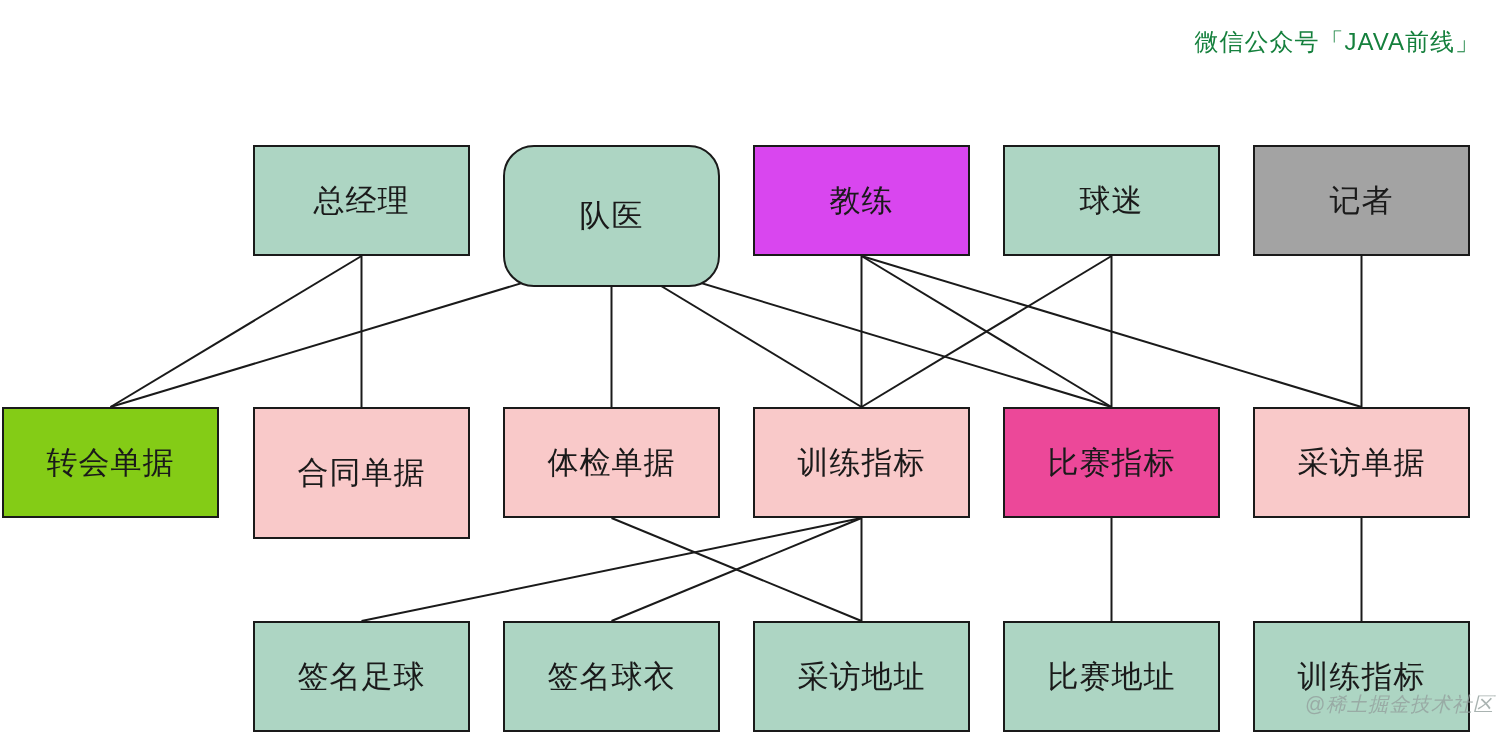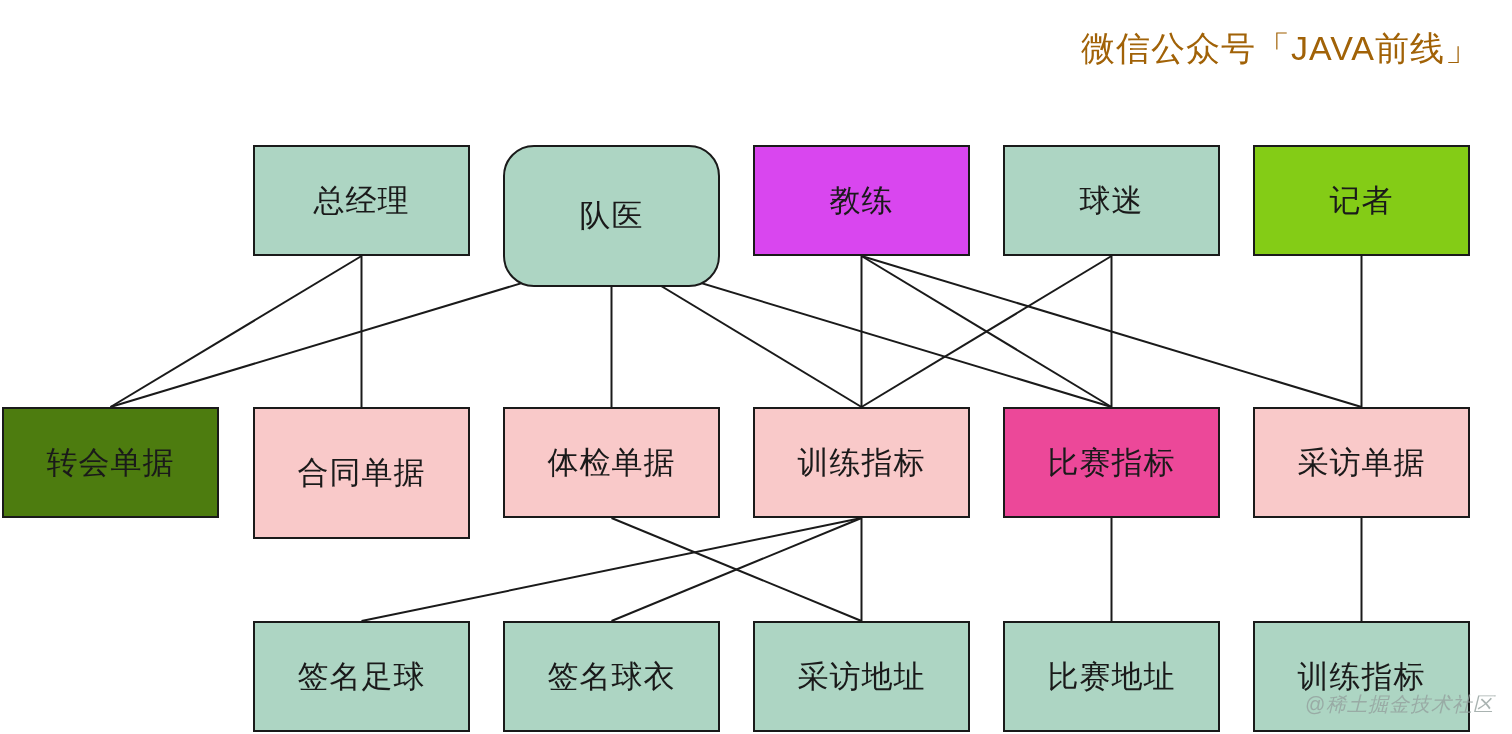--- a/index.html
+++ b/index.html
@@ -12,22 +12,22 @@
     position: relative;
     width: 1512px;
     height: 734px;
     background: #ffffff;
     overflow: hidden;
   }
   .brand {
     position: absolute;
     top: 26px;
     right: 32px;
-    font-size: 34px;
-    color: #a16207;
+    font-size: 24px;
+    color: #15803d;
     letter-spacing: 1px;
     white-space: nowrap;
   }
   #edge-layer {
     position: absolute;
     left: 0;
     top: 0;
     z-index: 1;
   }
   .node {
@@ -90,24 +90,24 @@
       </div>
       <div class="node node--role" style="left: 503px; top: 145px; width: 217px; height: 142px; background: rgb(173, 213, 195); border-color: rgb(26, 26, 26); border-radius: 31px;">
         <span>队医</span>
       </div>
       <div class="node node--role" style="left: 753px; top: 145px; width: 217px; height: 111px; background: #d946ef; border-color: rgb(26, 26, 26);">
         <span>教练</span>
       </div>
       <div class="node node--role" style="left: 1003px; top: 145px; width: 217px; height: 111px; background: rgb(173, 213, 195); border-color: rgb(26, 26, 26);">
         <span>球迷</span>
       </div>
-      <div class="node node--role" style="left: 1253px; top: 145px; width: 217px; height: 111px; background: #84cc16; border-color: rgb(26, 26, 26);">
+      <div class="node node--role" style="left: 1253px; top: 145px; width: 217px; height: 111px; background: #a3a3a3; border-color: rgb(26, 26, 26);">
         <span>记者</span>
       </div>
-      <div class="node node--document" style="left: 2px; top: 407px; width: 217px; height: 111px; background: #4d7c0f; border-color: rgb(26, 26, 26);">
+      <div class="node node--document" style="left: 2px; top: 407px; width: 217px; height: 111px; background: #84cc16; border-color: rgb(26, 26, 26);">
         <span>转会单据</span>
       </div>
       <div class="node node--document" style="left: 253px; top: 407px; width: 217px; height: 132px; background: rgb(249, 201, 201); border-color: rgb(26, 26, 26);">
         <span>合同单据</span>
       </div>
       <div class="node node--document" style="left: 503px; top: 407px; width: 217px; height: 111px; background: rgb(249, 201, 201); border-color: rgb(26, 26, 26);">
         <span>体检单据</span>
       </div>
       <div class="node node--document" style="left: 753px; top: 407px; width: 217px; height: 111px; background: rgb(249, 201, 201); border-color: rgb(26, 26, 26);">
         <span>训练指标</span>

